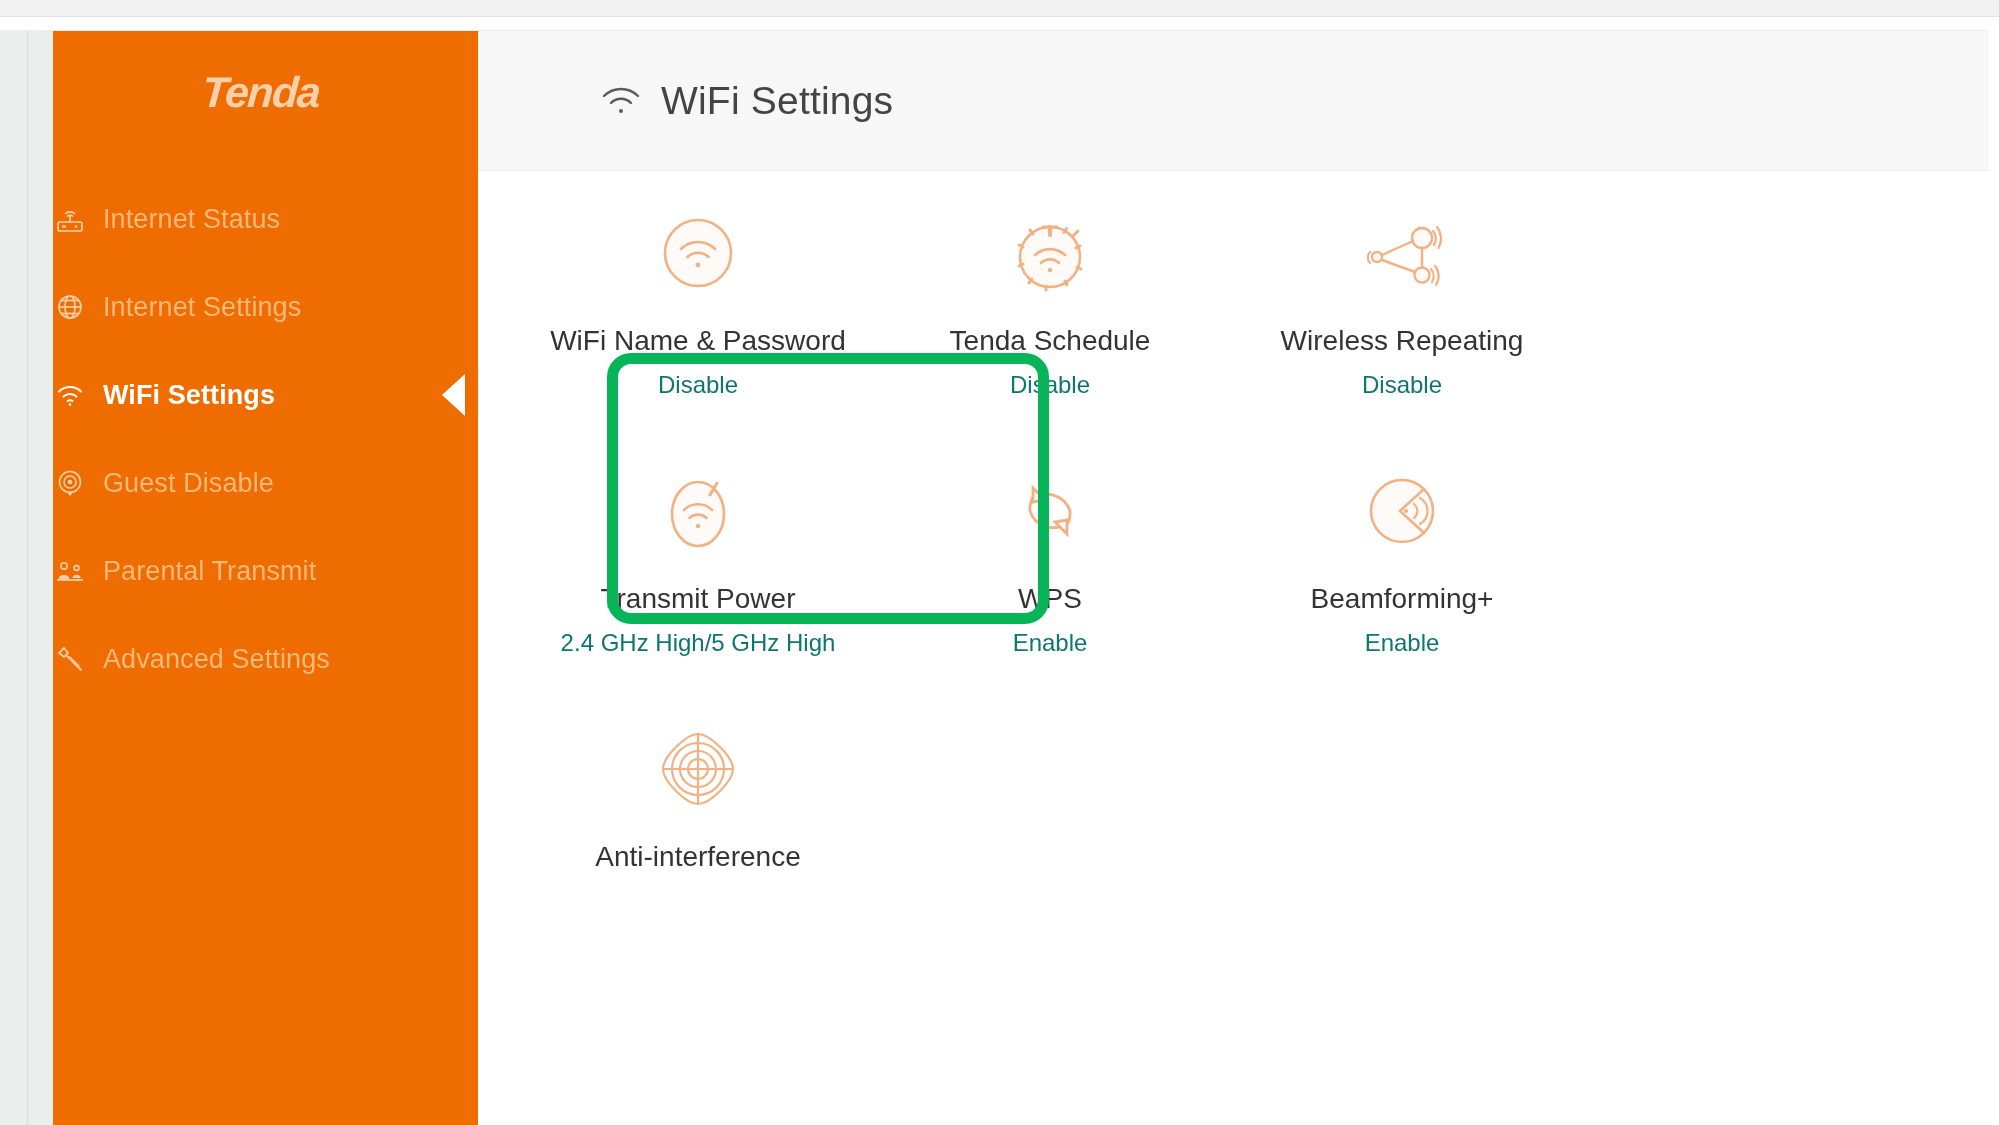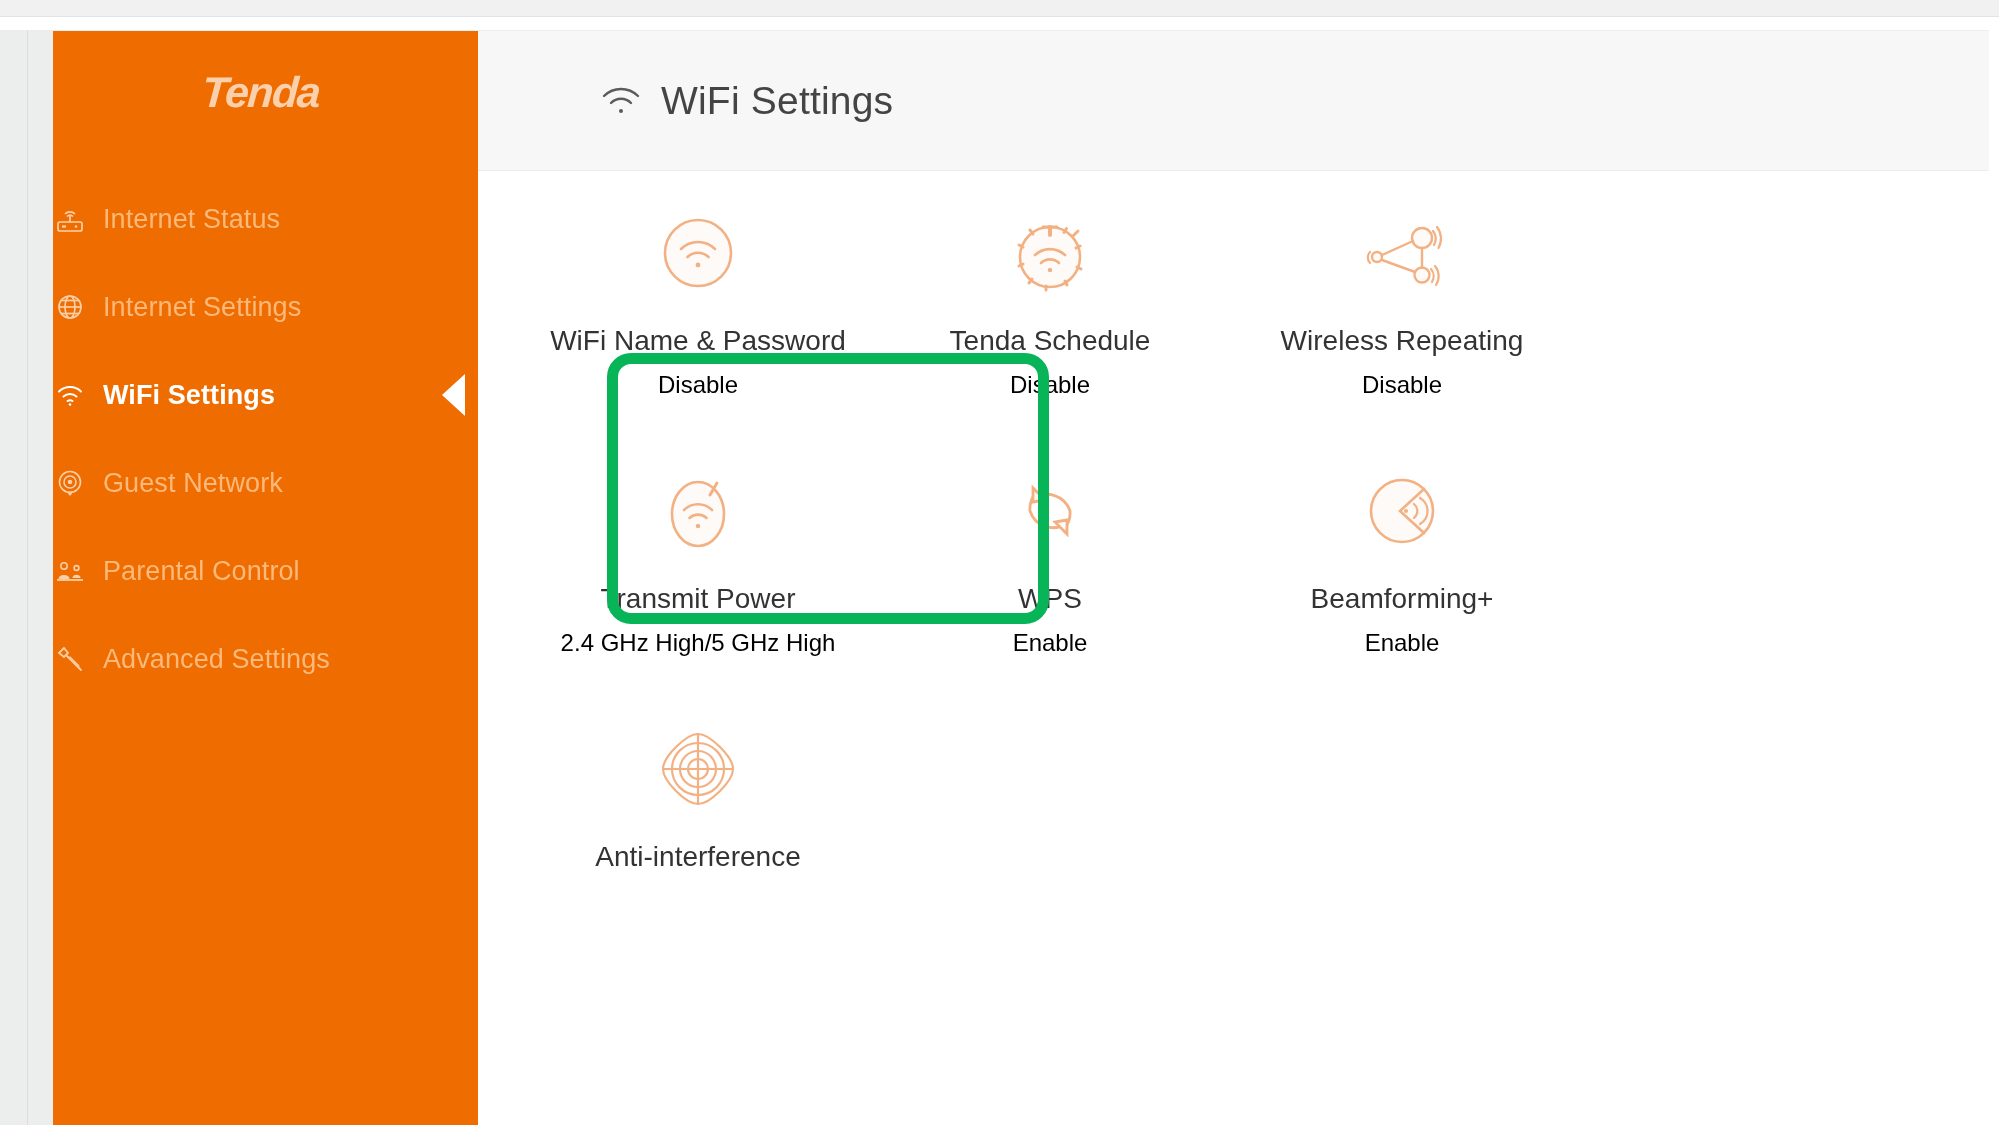--- a/index.html
+++ b/index.html
@@ -177,21 +177,21 @@
     margin-bottom: 22px;
   }
   .cell-title {
     font-size: 28px;
     color: #333333;
     white-space: nowrap;
     margin-bottom: 14px;
   }
   .cell-status {
     font-size: 24px;
-    color: #000000;
+    color: #0f766e;
     white-space: nowrap;
   }
 
   
   .highlight-box {
     position: absolute;
     left: 129px;
     top: 182px;
     width: 442px;
     height: 271px;
@@ -264,34 +264,34 @@
 
       <div class="nav-item">
         <span class="nav-icon">
           <svg width="32" height="32" viewBox="0 0 32 32" fill="none" stroke="#fbcfa7" stroke-width="1.6">
             <circle cx="16" cy="15" r="10.5"></circle>
             <circle cx="16" cy="15" r="6"></circle>
             <circle cx="16" cy="15" r="2.3" fill="#fbcfa7" stroke="none"></circle>
             <path d="M12.5 24.5 L16 29 L19.5 24.5 Z" fill="#fbcfa7" stroke="none"></path>
           </svg>
         </span>
-        <span class="nav-label">Guest Network</span>
+        <span class="nav-label">Guest Disable</span>
       </div>
 
       <div class="nav-item">
         <span class="nav-icon">
           <svg width="32" height="32" viewBox="0 0 32 32" fill="none" stroke="#fbcfa7" stroke-width="1.6">
             <circle cx="10" cy="11" r="3.2"></circle>
             <path d="M4.5 24 C4.5 18.5 15.5 18.5 15.5 24 Z" fill="#fbcfa7" stroke="none"></path>
             <circle cx="22.5" cy="13" r="2.4"></circle>
             <path d="M18.5 23 C18.5 18.6 26.5 18.6 26.5 23 Z" fill="#fbcfa7" stroke="none"></path>
             <line x1="3" y1="25" x2="29" y2="25" stroke-width="1.8"></line>
           </svg>
         </span>
-        <span class="nav-label">Parental Control</span>
+        <span class="nav-label">Parental Transmit</span>
       </div>
 
 
 
       <div class="nav-item">
         <span class="nav-icon">
           <svg width="32" height="32" viewBox="0 0 32 32" fill="none" stroke="#fbcfa7" stroke-width="1.8" stroke-linecap="round">
             <path d="M10 5 L5 10 L10 14 L14 10 Z"></path>
             <line x1="13" y1="13" x2="27" y2="27"></line>
             <line x1="16" y1="14" x2="25" y2="23" stroke-width="1.2"></line>

